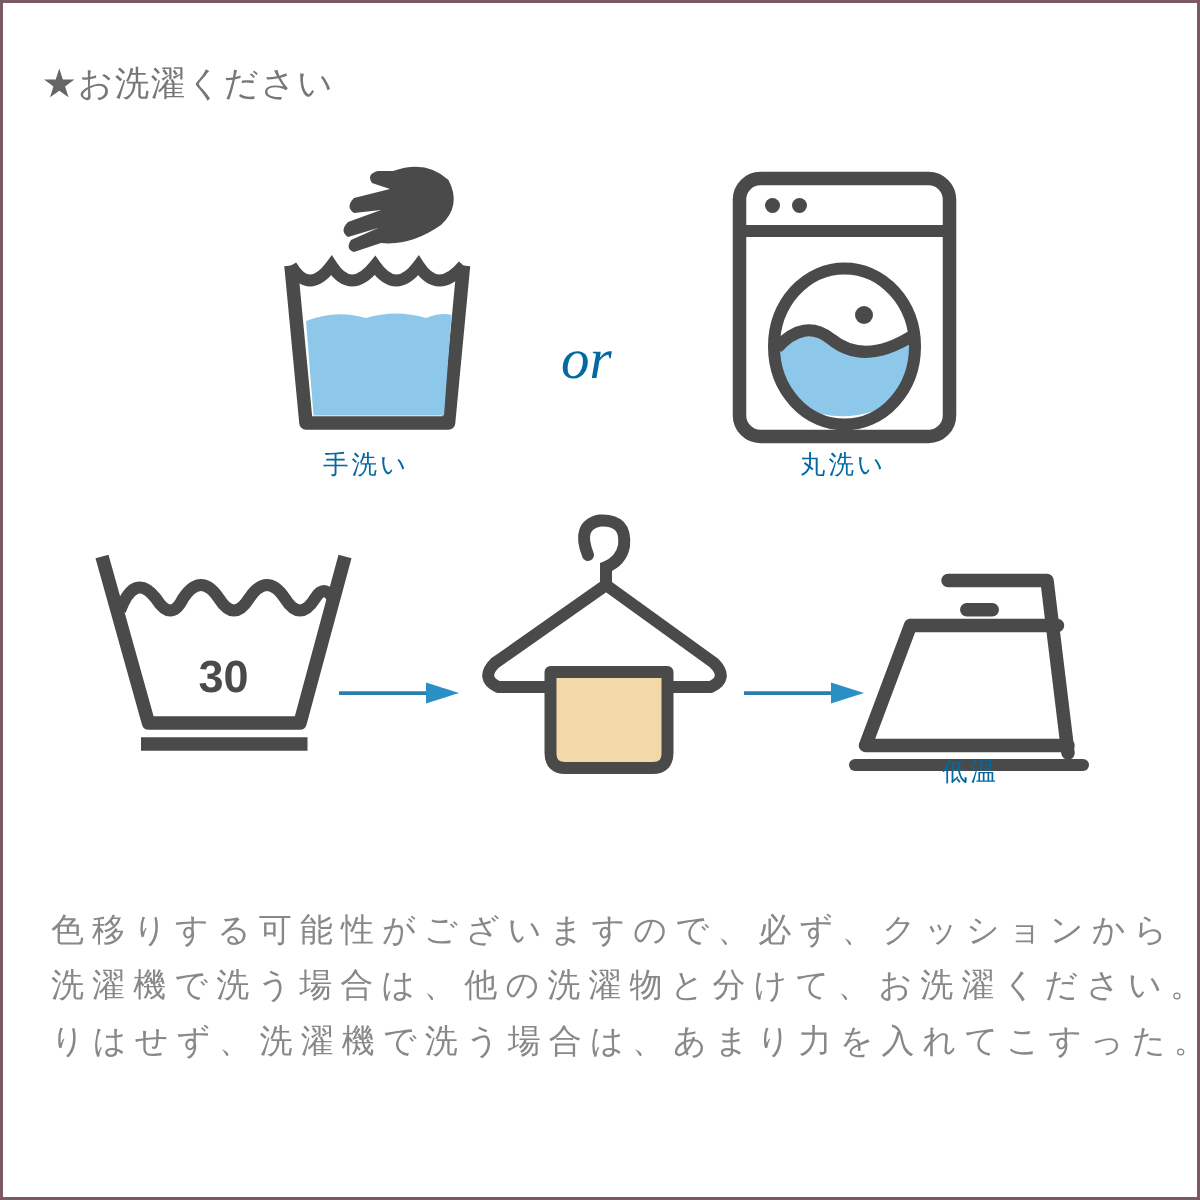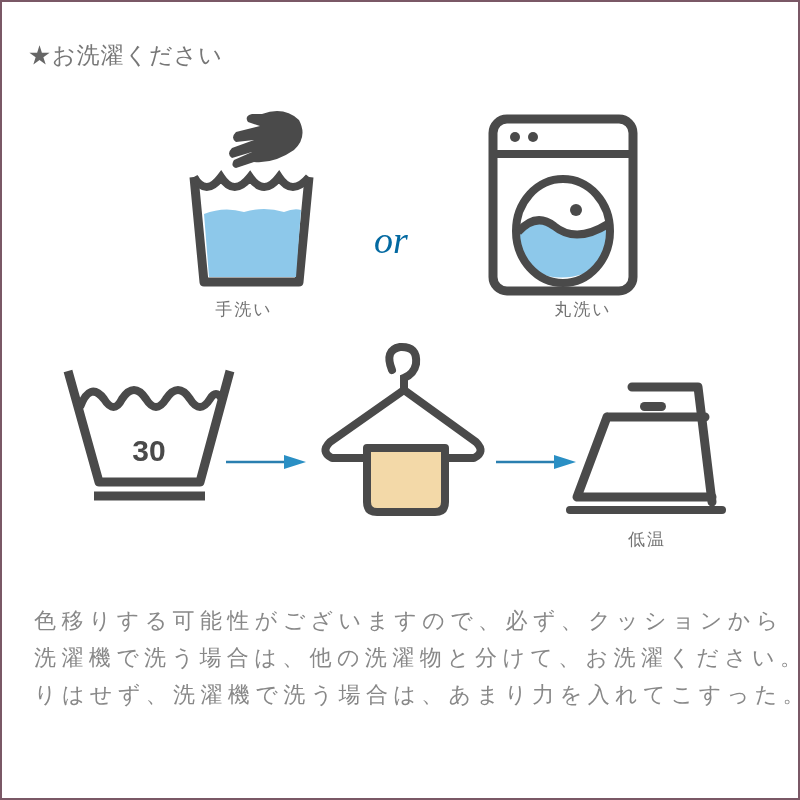--- a/index.html
+++ b/index.html
@@ -11,21 +11,21 @@
   .title {
     position: absolute; left: 26px; top: 38px;
     font-family: "DejaVu Serif", "Liberation Serif", serif;
     font-size: 23px; color: #777; letter-spacing: 1px;
   }
   .title .star { color: #666; }
   .icon { position: absolute; }
   .label {
     position: absolute; text-align: center;
     font-family: "DejaVu Serif", "Liberation Serif", serif;
-    font-size: 17px; color: #737373; letter-spacing: 2px;
+    font-size: 17px; color: #0369a1; letter-spacing: 2px;
   }
   .or {
     position: absolute; left: 372px; top: 190px;
     font-family: "Liberation Serif", "DejaVu Serif", serif;
     font-style: italic; font-size: 38px; color: #0369a1; margin-top: 26px;
   }
   .para {
     position: absolute; left: 32px; top: 600px; width: 740px;
     font-family: "DejaVu Serif", "Liberation Serif", serif;
     font-size: 22px; line-height: 37px; color: #888; letter-spacing: 5.4px;
@@ -54,21 +54,21 @@
   <svg class="icon" style="left:486px;top:112px" width="150" height="182" viewBox="0 0 150 182">
     <rect x="5" y="5" width="140" height="172" rx="14" fill="none" stroke="#4a4a4a" stroke-width="9"></rect>
     <line x1="5" y1="40" x2="145" y2="40" stroke="#4a4a4a" stroke-width="8"></line>
     <circle cx="27" cy="23" r="5" fill="#4a4a4a"></circle>
     <circle cx="45" cy="23" r="5" fill="#4a4a4a"></circle>
     <path d="M30 118 Q48 98 66 112 Q88 130 120 112 Q122 150 95 160 Q70 168 48 158 Q30 145 30 118 Z" fill="#8dc8ea"></path>
     <ellipse cx="75" cy="117" rx="47" ry="52" fill="none" stroke="#4a4a4a" stroke-width="8"></ellipse>
     <path d="M30 118 Q48 98 66 112 Q88 130 120 110" fill="none" stroke="#4a4a4a" stroke-width="8"></path>
     <circle cx="88" cy="96" r="6" fill="#4a4a4a"></circle>
   </svg>
-  <div class="label" style="left:521px;top:296px;width:120px">丸洗い</div>
+  <div class="label" style="left:500px;top:296px;width:120px">丸洗い</div>
 
   <svg class="icon" style="left:60px;top:365px" width="175" height="135" viewBox="0 0 175 135">
     <path d="M6 4 L37 115 L138 115 L168 4" fill="none" stroke="#4a4a4a" stroke-width="9" stroke-linejoin="round"></path>
     <path d="M18 40 Q28 14 42 32 Q52 48 60 32 Q72 14 84 32 Q94 48 104 32 Q116 14 128 32 Q138 48 148 32 Q154 22 160 32" fill="none" stroke="#4a4a4a" stroke-width="8"></path>
     <line x1="32" y1="129" x2="143" y2="129" stroke="#4a4a4a" stroke-width="9"></line>
     <text x="87" y="94" text-anchor="middle" font-family="Liberation Sans, sans-serif" font-weight="bold" font-size="30" fill="#4a4a4a">30</text>
   </svg>
 
   <svg class="icon" style="left:222px;top:450px" width="85" height="20" viewBox="0 0 85 20">
     <line x1="2" y1="10" x2="62" y2="10" stroke="#2a7fb0" stroke-width="2.5"></line>
@@ -85,20 +85,20 @@
     <line x1="2" y1="10" x2="62" y2="10" stroke="#2a7fb0" stroke-width="2.5"></line>
     <polygon points="60,3 82,10 60,17" fill="#2a8fc4"></polygon>
   </svg>
 
   <svg class="icon" style="left:560px;top:380px" width="165" height="135" viewBox="0 0 165 135">
     <path d="M70 5 L136 5 L150 120" fill="none" stroke="#4a4a4a" stroke-width="9" stroke-linecap="round" stroke-linejoin="round"></path>
     <path d="M45 35 L143 35 M45 35 L15 115 L150 115" fill="none" stroke="#4a4a4a" stroke-width="9" stroke-linejoin="round" stroke-linecap="round"></path>
     <rect x="78" y="20" width="26" height="9" rx="4.5" fill="#4a4a4a"></rect>
     <line x1="8" y1="128" x2="160" y2="128" stroke="#4a4a4a" stroke-width="8" stroke-linecap="round"></line>
   </svg>
-  <div class="label" style="left:590px;top:526px;width:110px">低温</div>
+  <div class="label" style="left:590px;top:501px;width:110px">低温</div>
 
   <div class="para">
     <div>色移りする可能性がございますので、必ず、クッションから</div>
     <div>洗濯機で洗う場合は、他の洗濯物と分けて、お洗濯ください。</div>
     <div>りはせず、洗濯機で洗う場合は、あまり力を入れてこすった。</div>
   </div>
 </div>
 
 </body></html>

